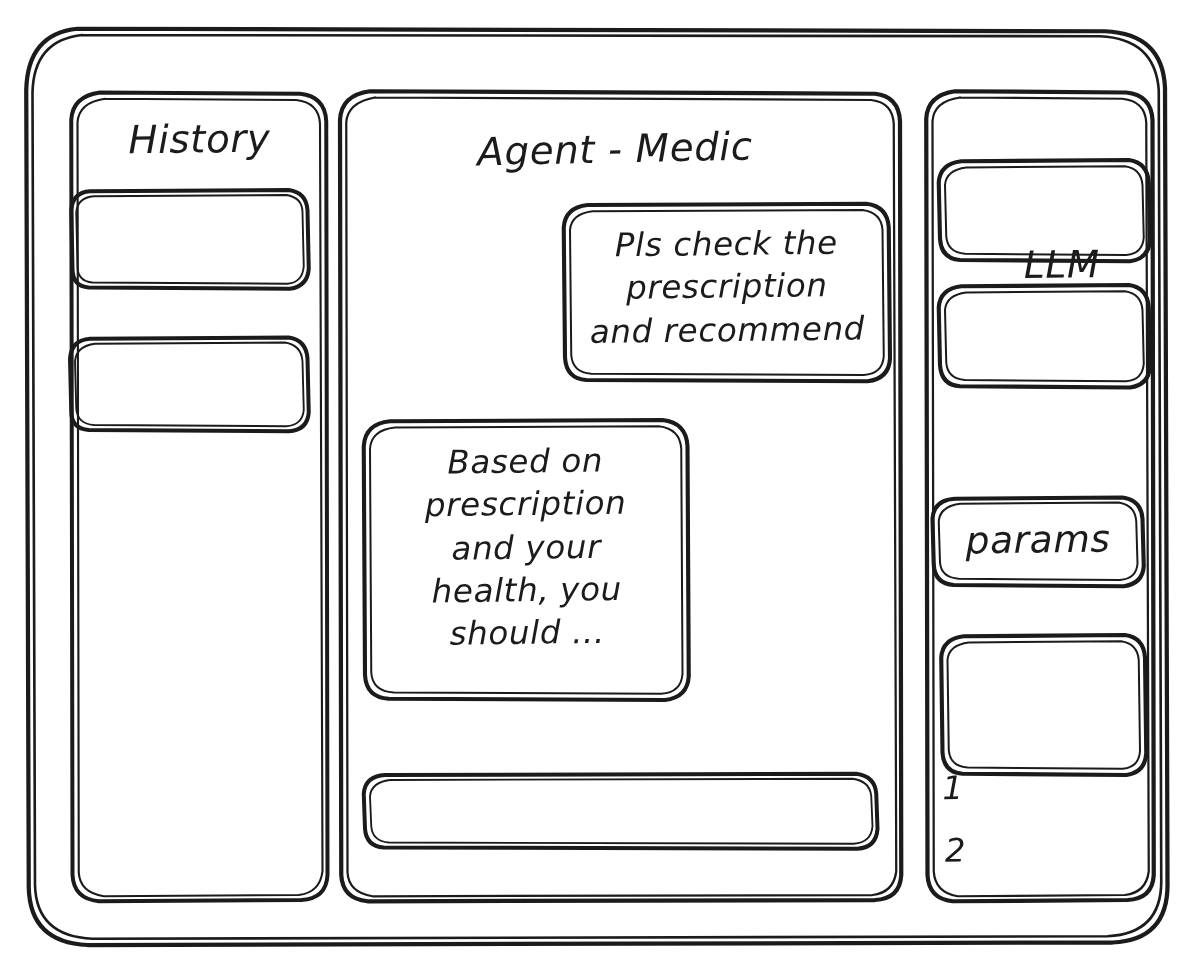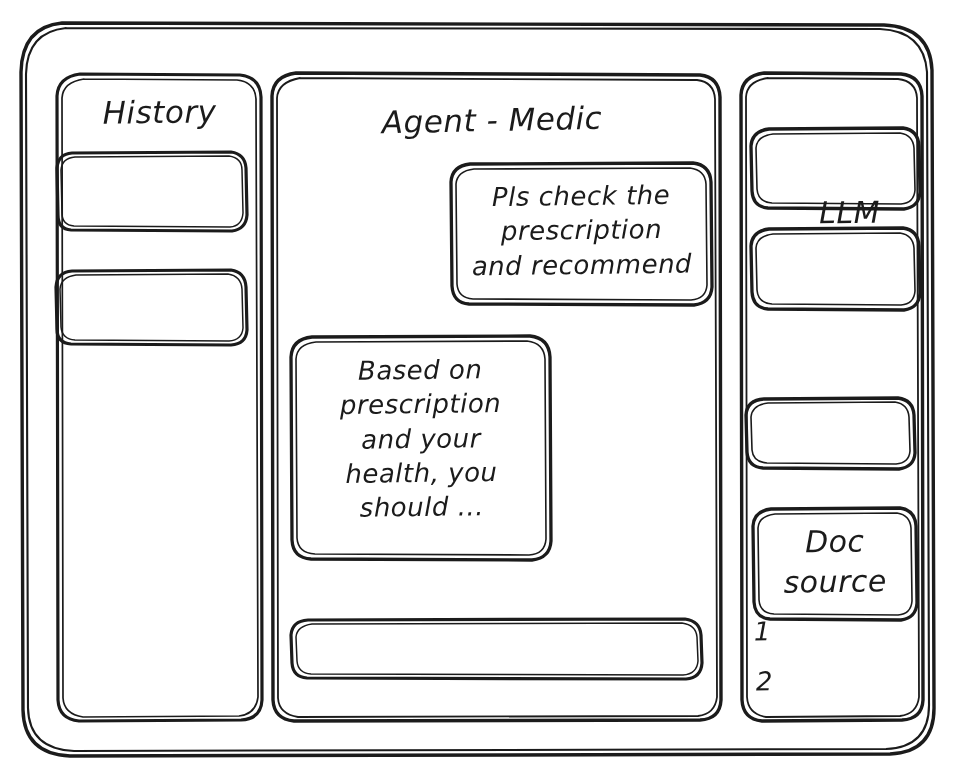--- a/index.html
+++ b/index.html
@@ -165,25 +165,24 @@
 
   <div class="hit" style="left:291px; top:619px; width:411px; height:60px;">
     <div class="lbl bubble-text" style="left:14px; top:15px; width:380px; text-align:left;"></div>
   </div>
 
   <div class="hit" style="left:765px; top:128px; width:169px; height:69px;margin-top:45px;">
     <div class="lbl btn-text" style="left:0; top:20px; width:169px;">LLM</div>
   </div>
 
 
+  <div class="hit" style="left:746px; top:398px; width:169px; height:71px;">
+    <div class="lbl btn-text" style="left:0; top:15px; width:169px;">params</div>
+  </div>
 
-  <div class="hit" style="left:753px; top:508px; width:164px; height:112px;">
-    <div class="lbl btn-text" style="left:0; top:14px; width:164px;">Doc
-source</div>
-  </div>
 
   <div class="hit" style="left:751px; top:614px; width:120px; height:40px;">
     <div class="lbl src-num" style="left:3px; top:0; width:80px;">1</div>
   </div>
 
   <div class="hit" style="left:751px; top:664px; width:120px; height:40px;">
     <div class="lbl src-num" style="left:5px; top:0; width:80px;">2</div>
   </div>
 
 </div>

